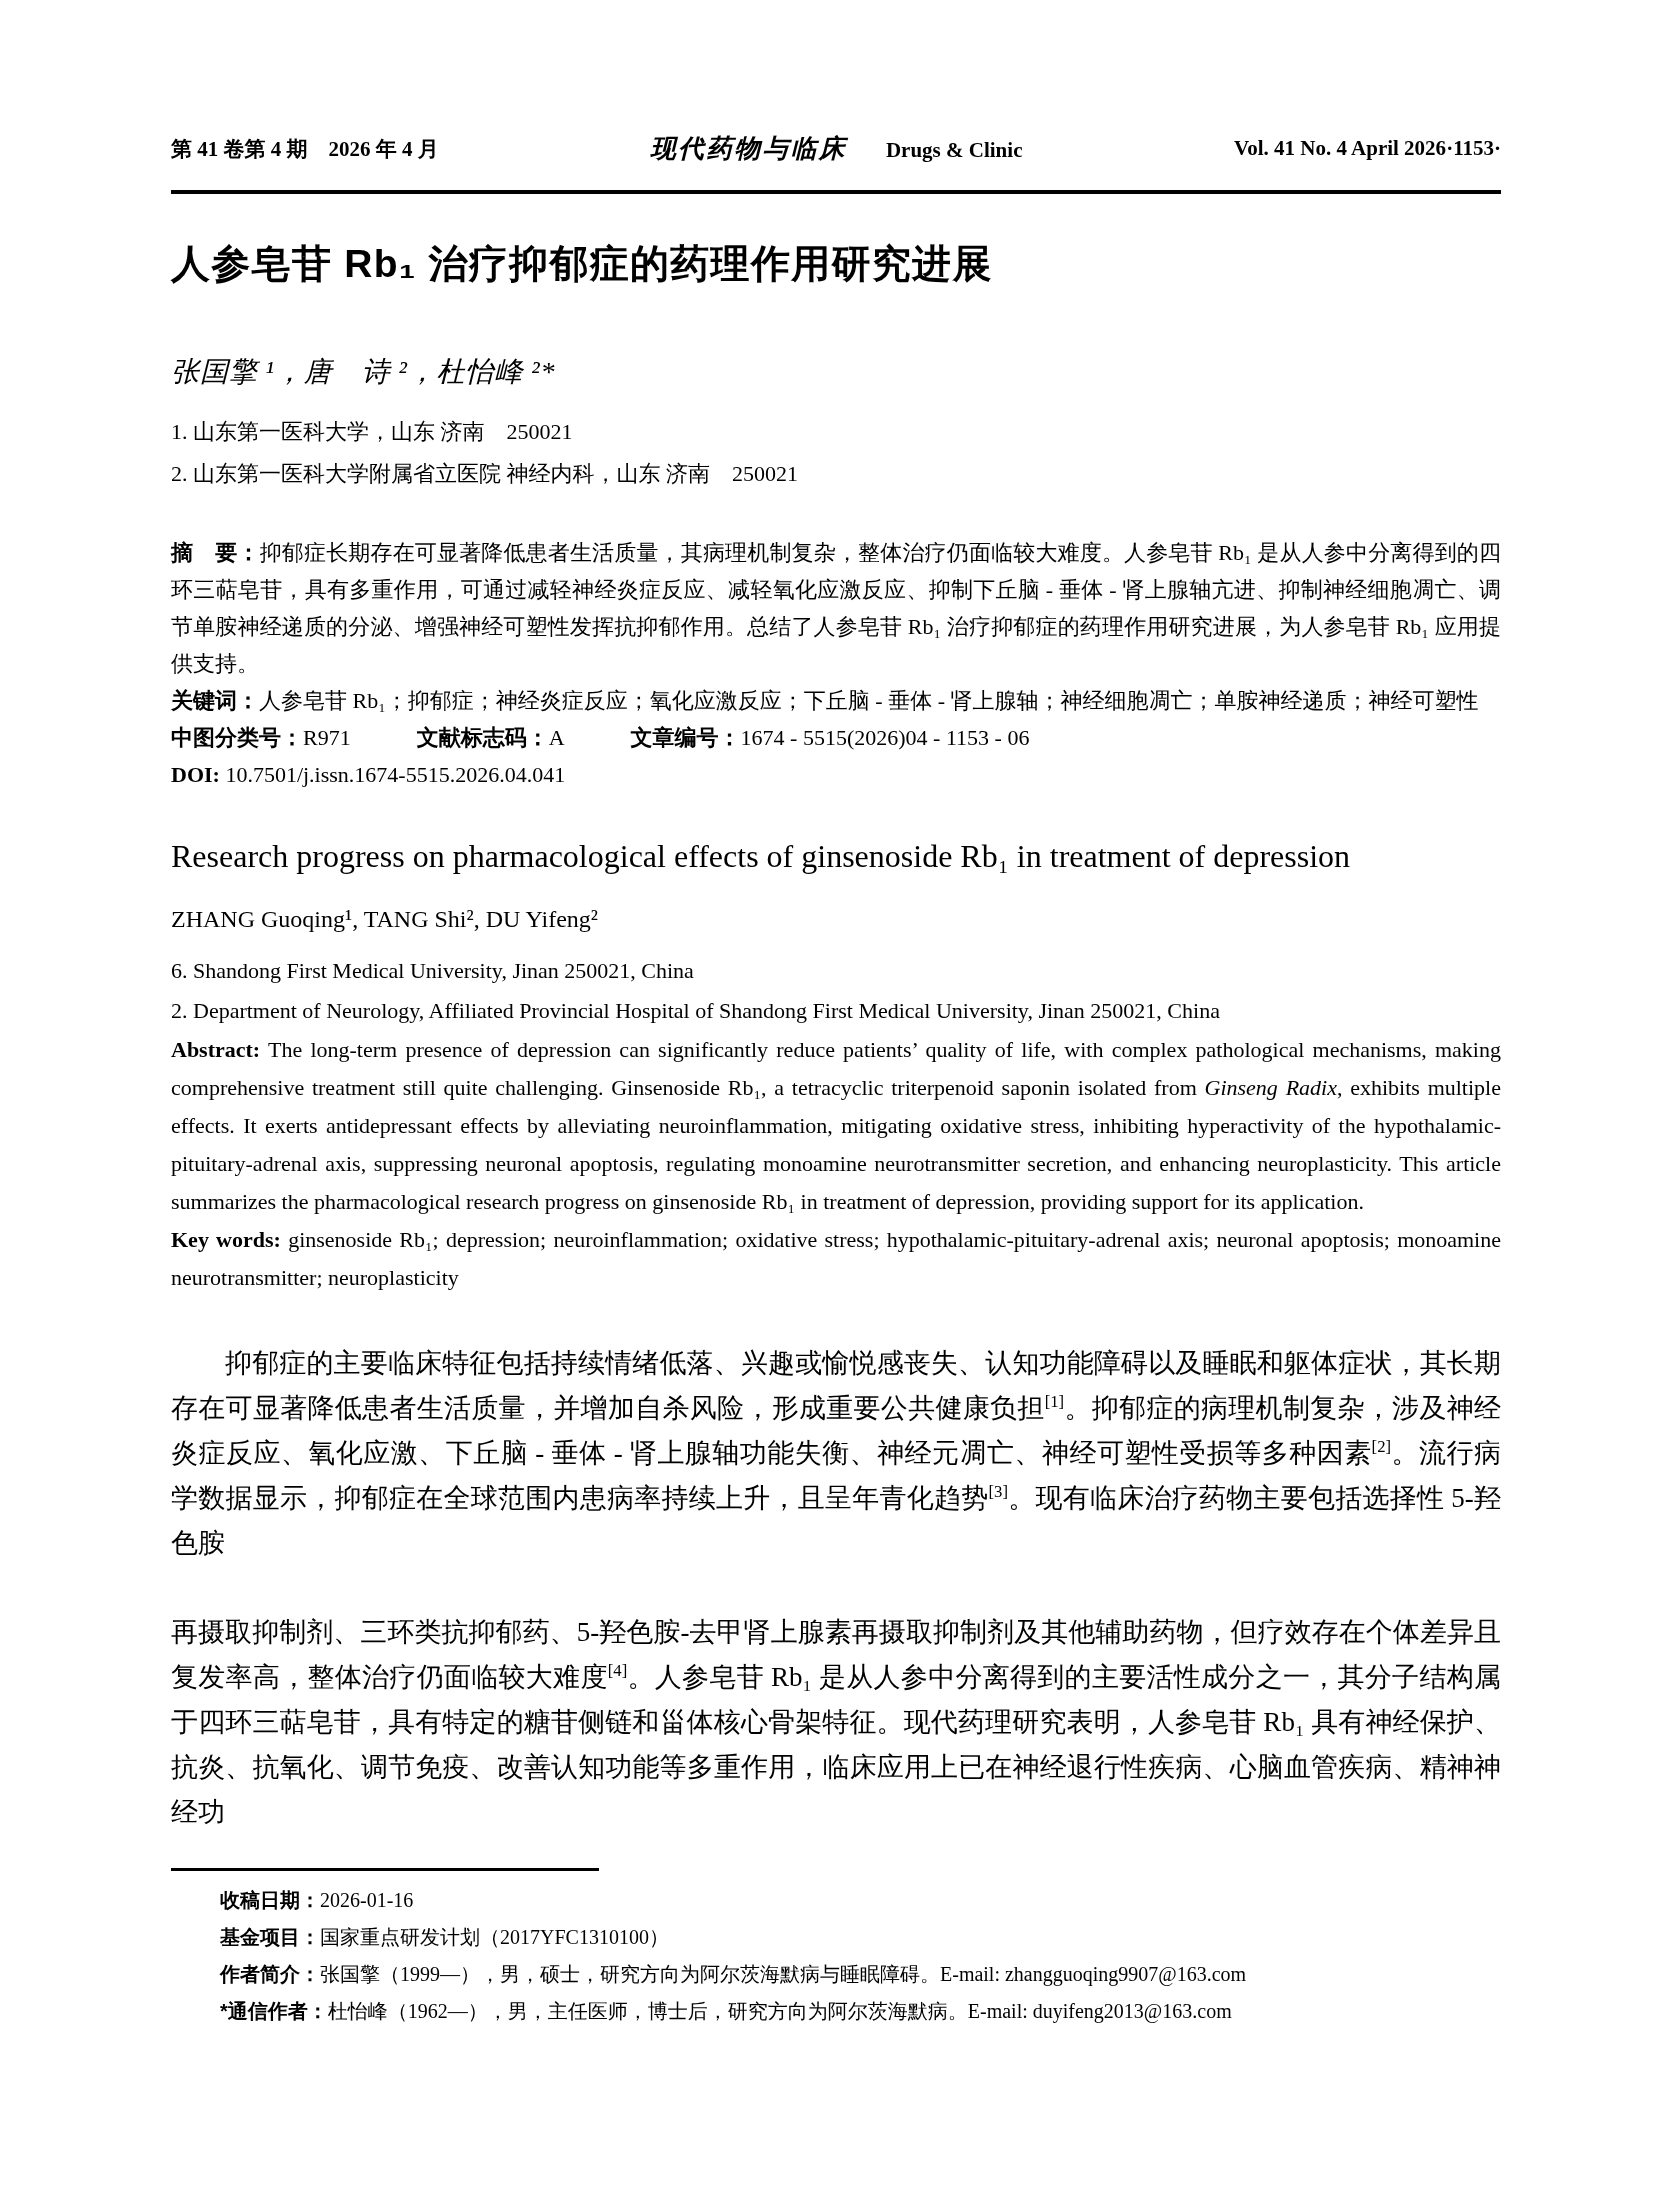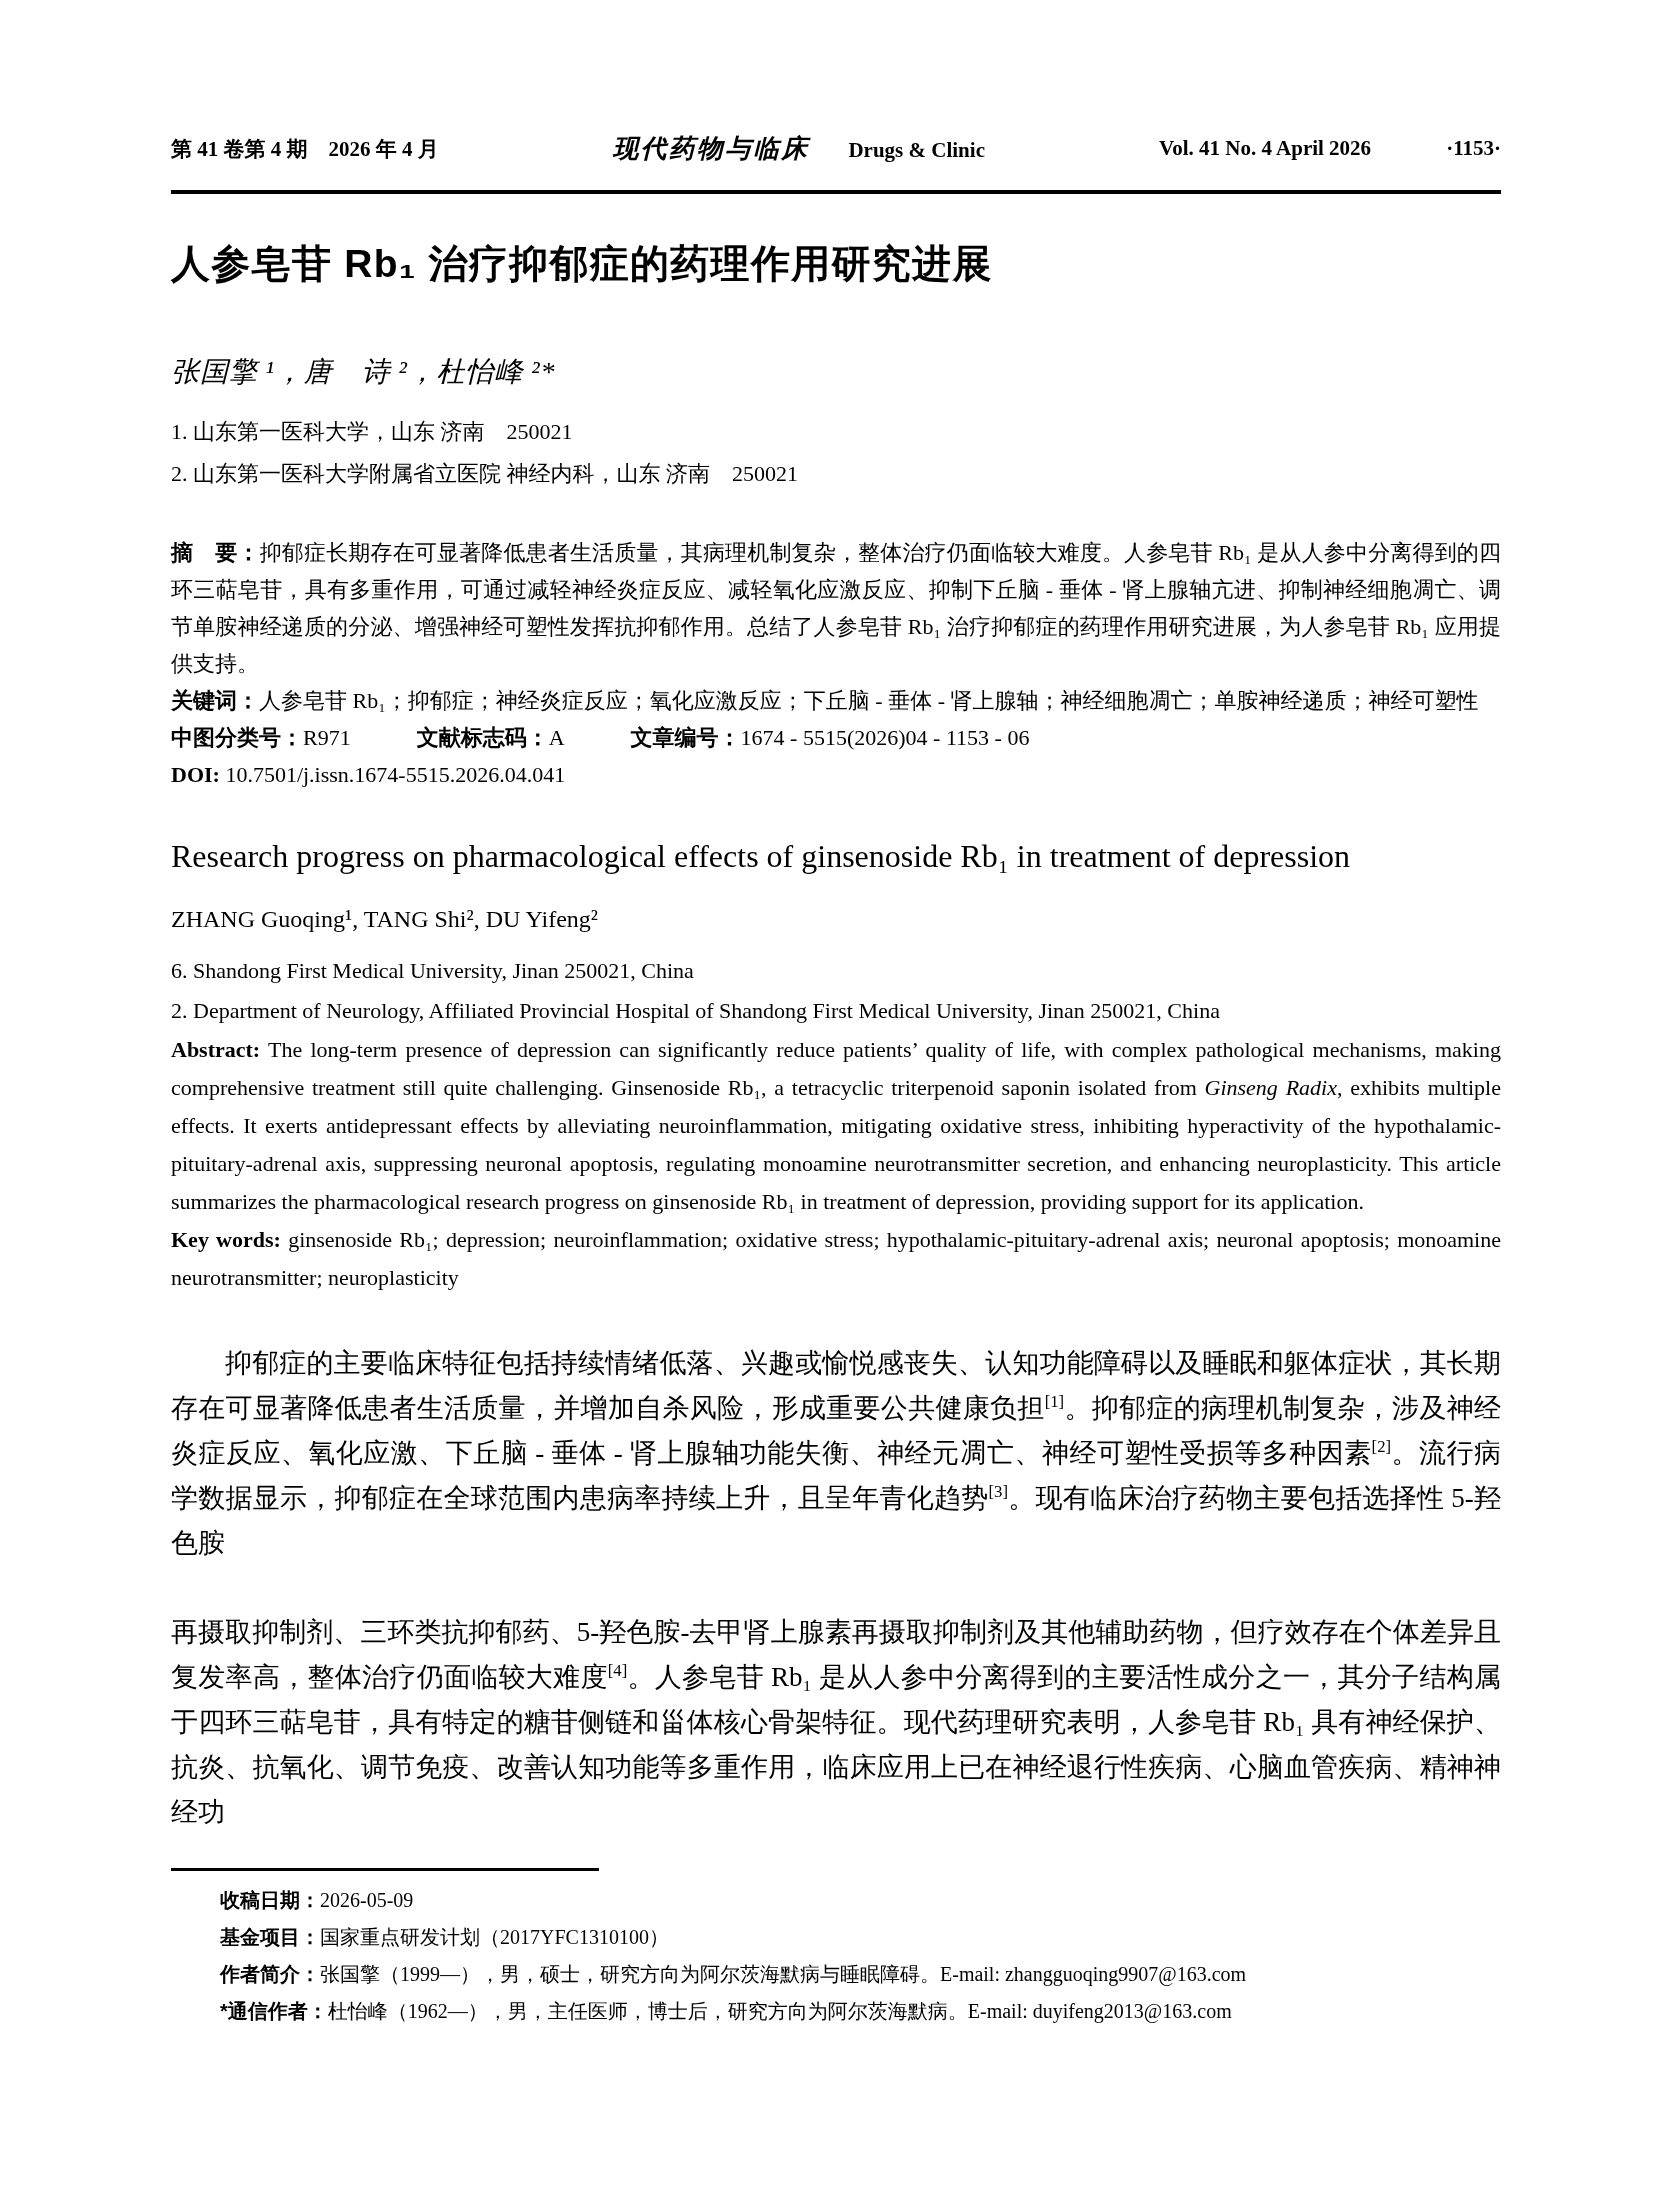--- a/index.html
+++ b/index.html
@@ -8,21 +8,21 @@
     margin:0 auto;background:#ffffff;color:#000;
     padding:131px 171px 0 171px;position:relative;
     font-family:"Liberation Serif","DejaVu Serif",serif;
   }
   
   .running-head{display:flex;justify-content:space-between;align-items:center;
     font-size:21px;font-weight:bold;white-space:nowrap;}
   .rh-center{display:flex;align-items:baseline;gap:39px;}
   .journal-cn{font-size:25.5px;font-style:italic;font-weight:bold;
     font-family:"Liberation Serif","DejaVu Serif",serif;letter-spacing:2.6px;}
-  .rh-right{display:flex;align-items:baseline;gap:75px;}
+  .rh-right{display:flex;align-items:baseline;}
   .head-rule{border:none;border-top:4.8px solid #000;margin:24px 0 0 0;}
 
   
   .cn-title{margin:43px 0 0 0;font-family:"Liberation Sans","DejaVu Sans",sans-serif;
     font-size:39px;font-weight:700;letter-spacing:1.3px;}
   .cn-authors{margin-top:62px;font-size:28px;font-style:italic;letter-spacing:0.9px;}
   .cn-affil{margin-top:20px;font-size:22px;line-height:42px;}
   .para{font-size:22px;line-height:37px;text-align:justify;margin:0;}
   .abstract-cn{margin-top:39px;}
   .lbl{font-weight:bold;font-family:"Liberation Sans","DejaVu Sans",sans-serif;}
@@ -103,20 +103,20 @@
     <div class="col col-left">
       <p>抑郁症的主要临床特征包括持续情绪低落、兴趣或愉悦感丧失、认知功能障碍以及睡眠和躯体症状，其长期存在可显著降低患者生活质量，并增加自杀风险，形成重要公共健康负担<sup>[1]</sup>。抑郁症的病理机制复杂，涉及神经炎症反应、氧化应激、下丘脑 - 垂体 - 肾上腺轴功能失衡、神经元凋亡、神经可塑性受损等多种因素<sup>[2]</sup>。流行病学数据显示，抑郁症在全球范围内患病率持续上升，且呈年青化趋势<sup>[3]</sup>。现有临床治疗药物主要包括选择性 5-羟色胺</p>
     </div>
     <div class="col col-right">
       <p>再摄取抑制剂、三环类抗抑郁药、5-羟色胺-去甲肾上腺素再摄取抑制剂及其他辅助药物，但疗效存在个体差异且复发率高，整体治疗仍面临较大难度<sup>[4]</sup>。人参皂苷 Rb₁ 是从人参中分离得到的主要活性成分之一，其分子结构属于四环三萜皂苷，具有特定的糖苷侧链和甾体核心骨架特征。现代药理研究表明，人参皂苷 Rb₁ 具有神经保护、抗炎、抗氧化、调节免疫、改善认知功能等多重作用，临床应用上已在神经退行性疾病、心脑血管疾病、精神神经功</p>
     </div>
   </div>
 
   <div class="footnote">
     <hr class="foot-rule">
-    <p class="fn-line"><b class="lbl">收稿日期：</b><span>2026-05-09</span></p>
+    <p class="fn-line"><b class="lbl">收稿日期：</b><span>2026-01-16</span></p>
     <p class="fn-line"><b class="lbl">基金项目：</b><span>国家重点研发计划（2017YFC1310100）</span></p>
     <p class="fn-line"><b class="lbl">作者简介：</b><span>张国擎（1999—），男，硕士，研究方向为阿尔茨海默病与睡眠障碍。E-mail: zhangguoqing9907@163.com</span></p>
     <p class="fn-line"><b class="lbl">*通信作者：</b><span>杜怡峰（1962—），男，主任医师，博士后，研究方向为阿尔茨海默病。E-mail: duyifeng2013@163.com</span></p>
   </div>
 
 </div>
 
 
 </body></html>

